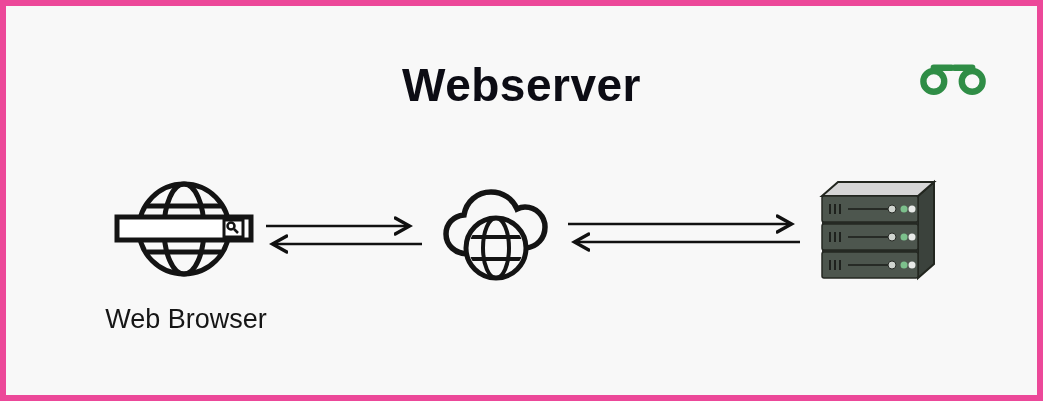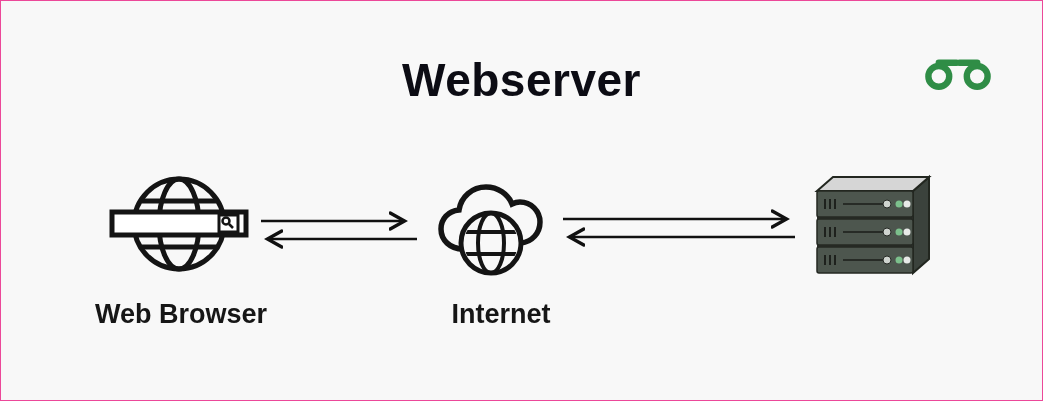--- a/index.html
+++ b/index.html
@@ -5,21 +5,21 @@
   * { margin: 0; padding: 0; box-sizing: border-box; }
   body {
     font-family: "Liberation Sans", "DejaVu Sans", sans-serif;
     background: #ffffff;
   }
   .canvas {
     position: relative;
     width: 1043px;
     height: 401px;
     background: #f8f8f8;
-    border: 1px solid #ec4899;
+    border: 6px solid #ec4899;
     overflow: hidden;
   }
   .title {
     position: absolute;
     top: 52px;
     left: 0;
     width: 100%;
     text-align: center;
     font-size: 46px;
     font-weight: 800;
@@ -35,21 +35,21 @@
   }
   .node-icon { position: absolute; }
   .icon-browser { left: 108px; top: 165px; width: 140px; height: 120px; }
   .icon-internet { left: 434px; top: 168px; width: 116px; height: 114px; }
   .icon-server { left: 808px; top: 168px; width: 126px; height: 112px; }
   .node-label {
     position: absolute;
     top: 298px;
     text-align: center;
     font-size: 27px;
-    font-weight: 700;
+    font-weight: 400;
     color: #161616;
   }
   .label-browser { left: 60px; width: 240px; }
   .label-internet { left: 420px; width: 160px; }
   .label-server { left: 785px; width: 180px; }
   .arrows-overlay {
     position: absolute;
     inset: 0;
     width: 1043px;
     height: 401px;
@@ -154,15 +154,14 @@
     </defs>
     <g stroke="#111111" stroke-width="2.4">
       <line x1="260" y1="220" x2="402" y2="220" marker-end="url(#arrowHead)"></line>
       <line x1="416" y1="238" x2="268" y2="238" marker-end="url(#arrowHead)"></line>
       <line x1="562" y1="218" x2="784" y2="218" marker-end="url(#arrowHead)"></line>
       <line x1="794" y1="236" x2="570" y2="236" marker-end="url(#arrowHead)"></line>
     </g>
   </svg>
 
   <div class="node-label label-browser">Web Browser</div>
-  <div class="node-label label-internet">Internet</div>
 
 </div>
 
 </body></html>

